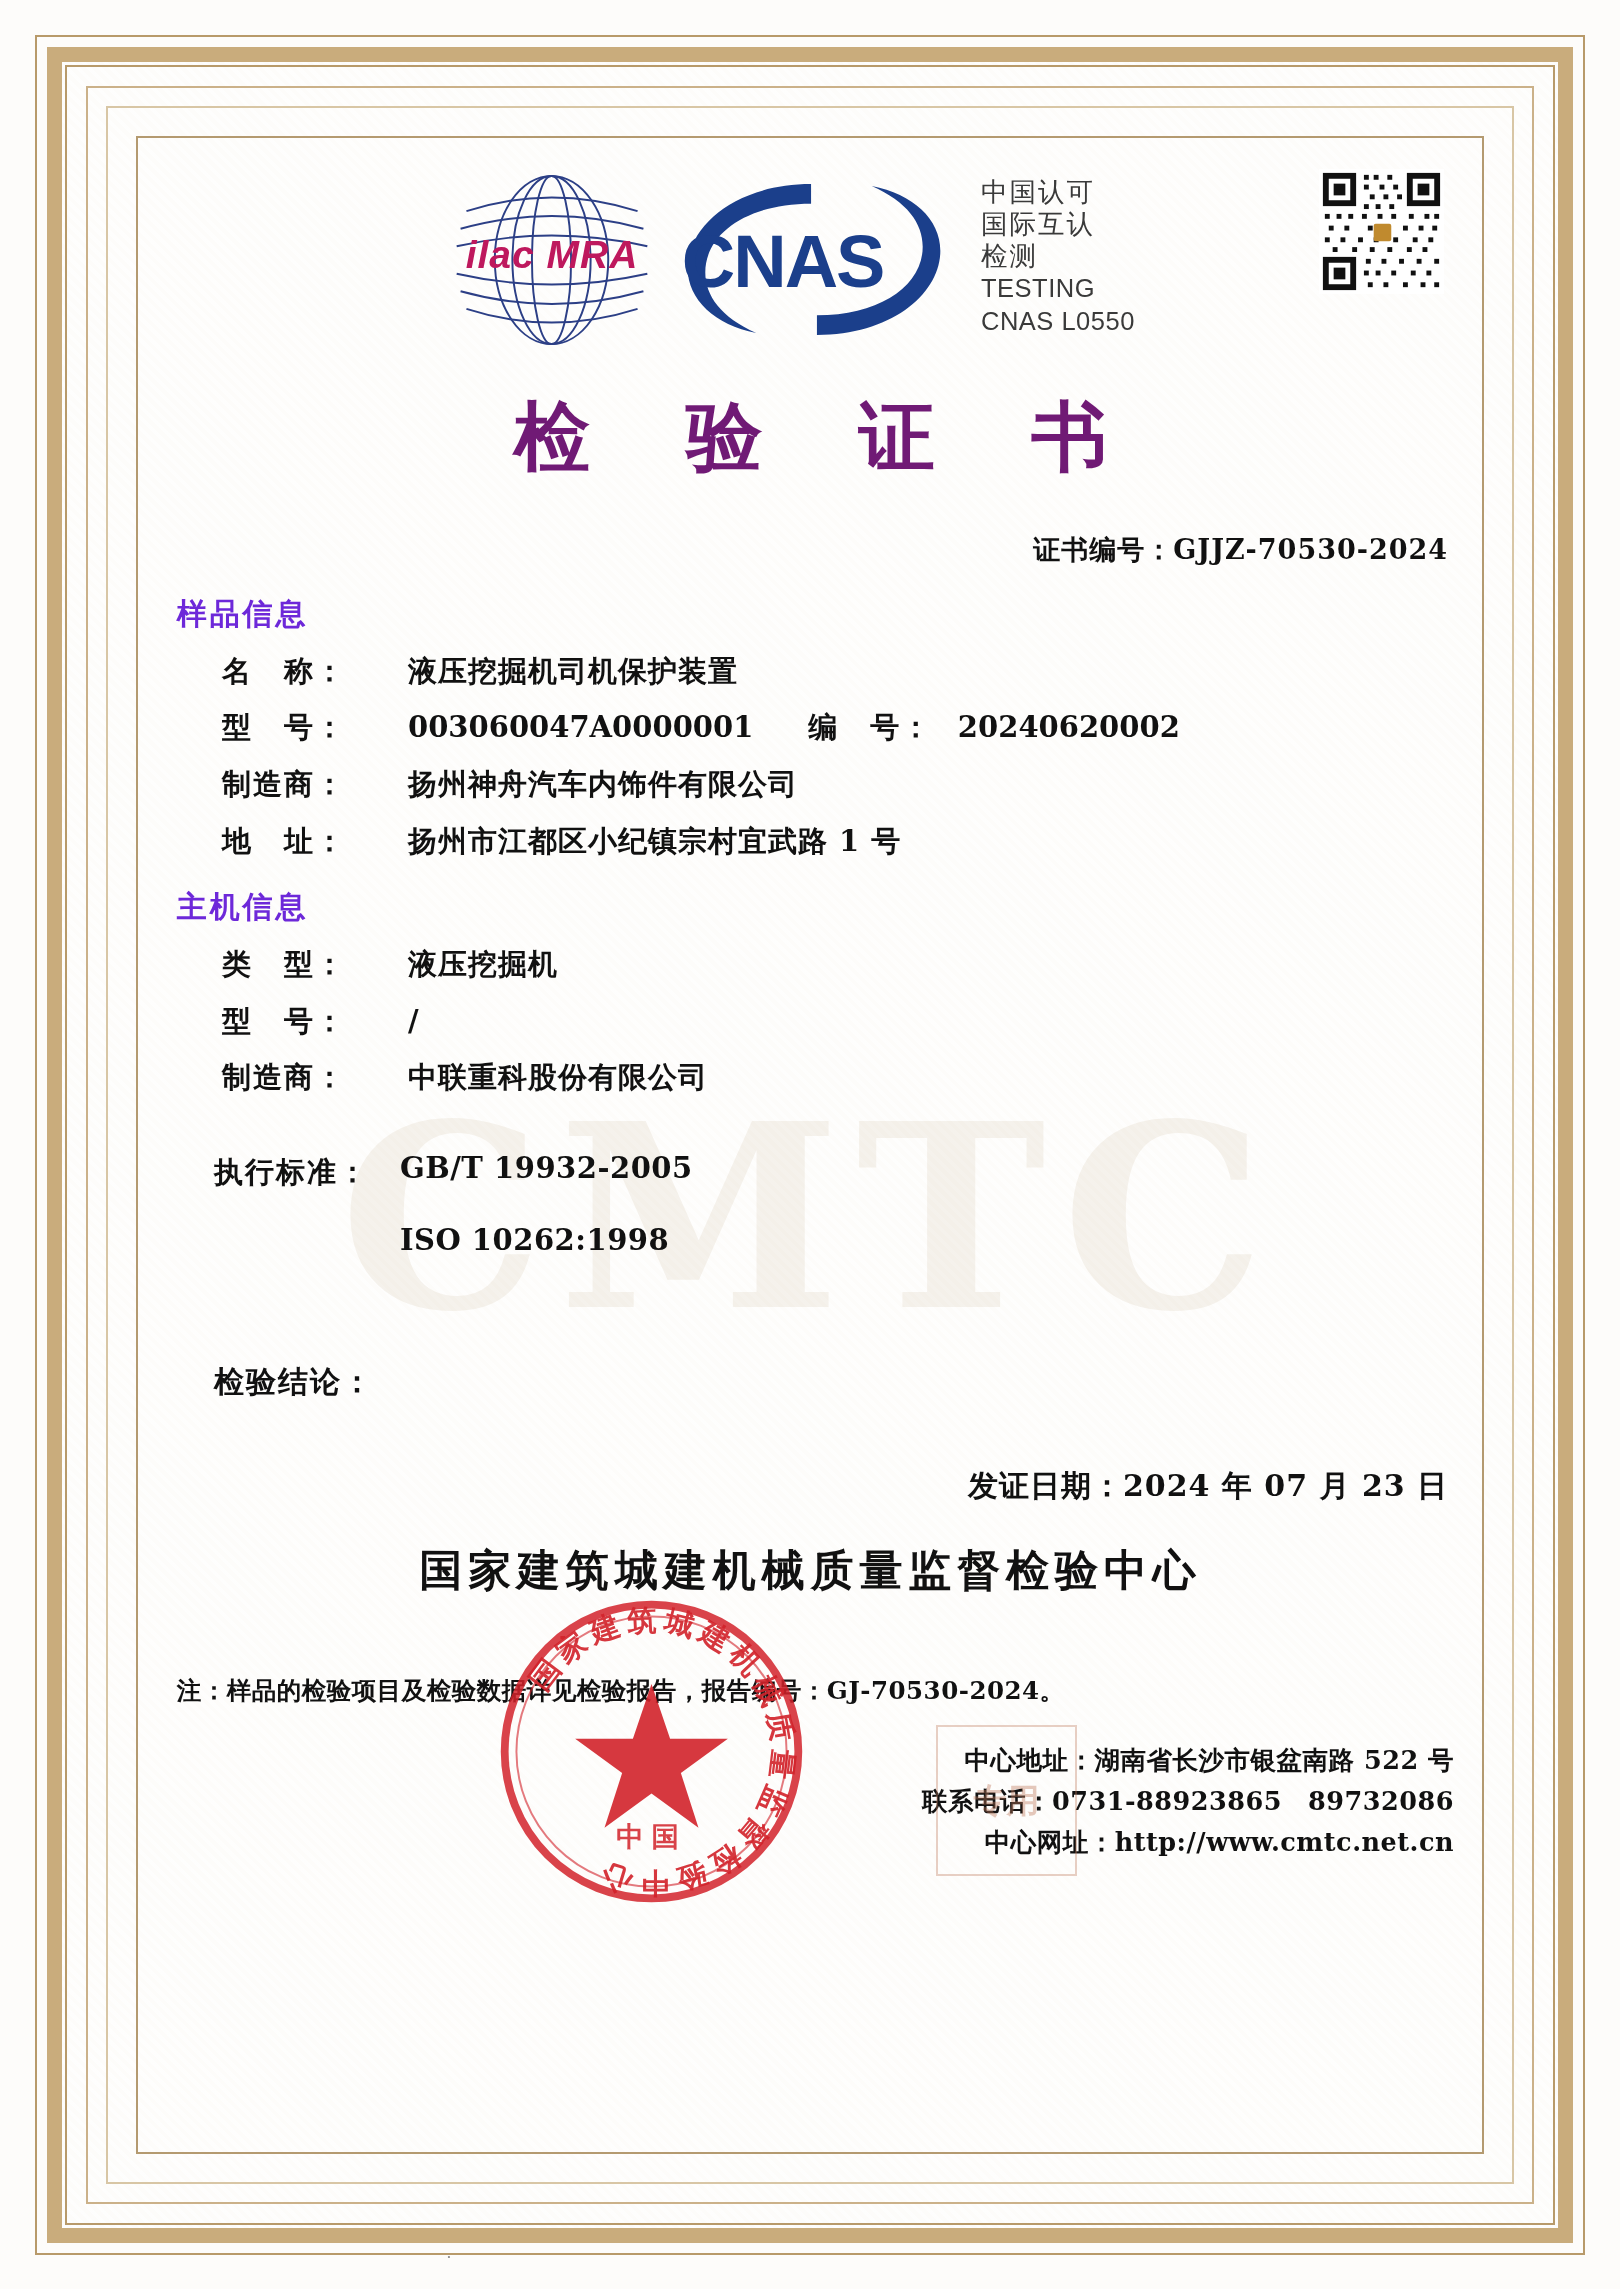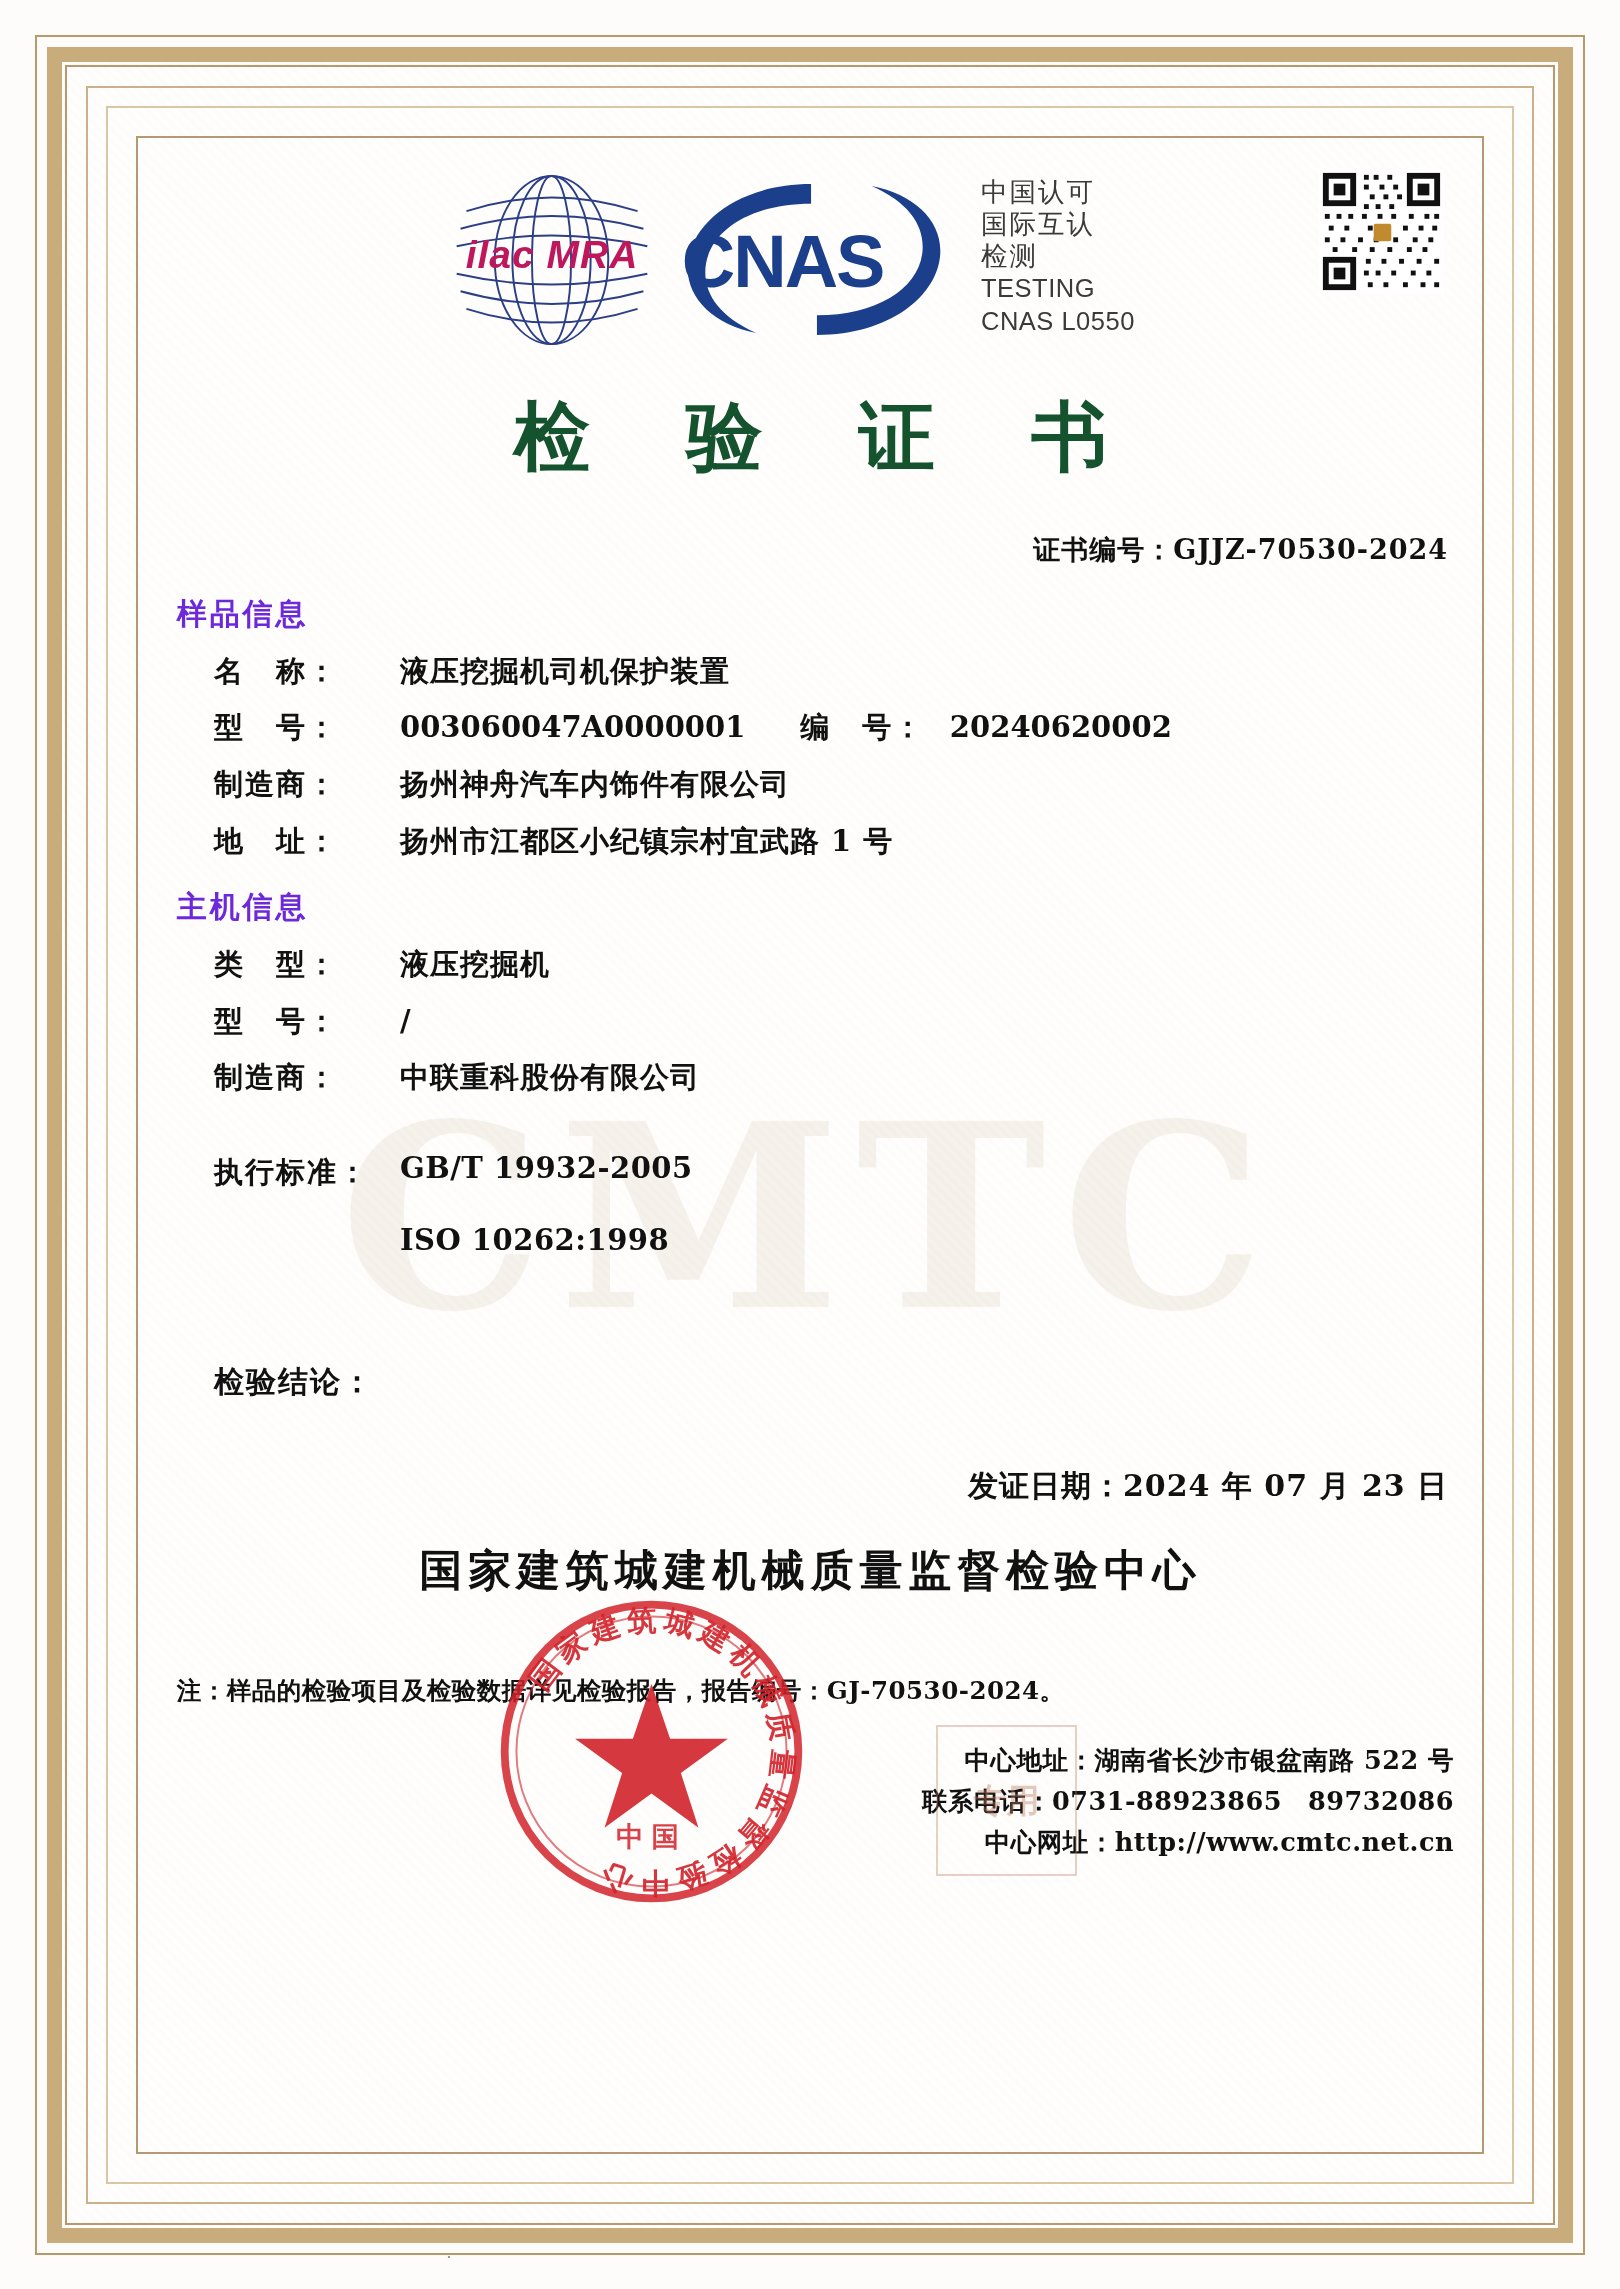--- a/index.html
+++ b/index.html
@@ -143,21 +143,21 @@
     width: 125px;
     height: 125px;
   }
   
   .doc-title {
     text-align: center;
     font-size: 76px;
     font-weight: bold;
     letter-spacing: 35px;
     margin: 17.6px 0 0 35px;
-    color: #14532d;
+    color: #701a75;
     font-family: "DejaVu Serif", serif;
   }
   .cert-no {
     text-align: right;
     font-size: 27px;
     margin-top: 42px;
     margin-right: 5.9px;
     letter-spacing: 1px;
     color: #111;
     font-weight: bold;
@@ -179,20 +179,21 @@
     margin-left: 47px;
     font-size: 29px;
     font-family: "DejaVu Serif", serif;
     color: #111;
   }
   .row .lbl {
     width: 186px;
     flex: 0 0 186px;
     font-weight: bold;
     letter-spacing: 2px;
+    margin-left: 8px;
   }
   .row .val {
     font-weight: bold;
     letter-spacing: 1px;
   }
   .row .val.num {
     font-family: "DejaVu Serif", serif;
     letter-spacing: 0px;
   }
   .row .sub-lbl {

